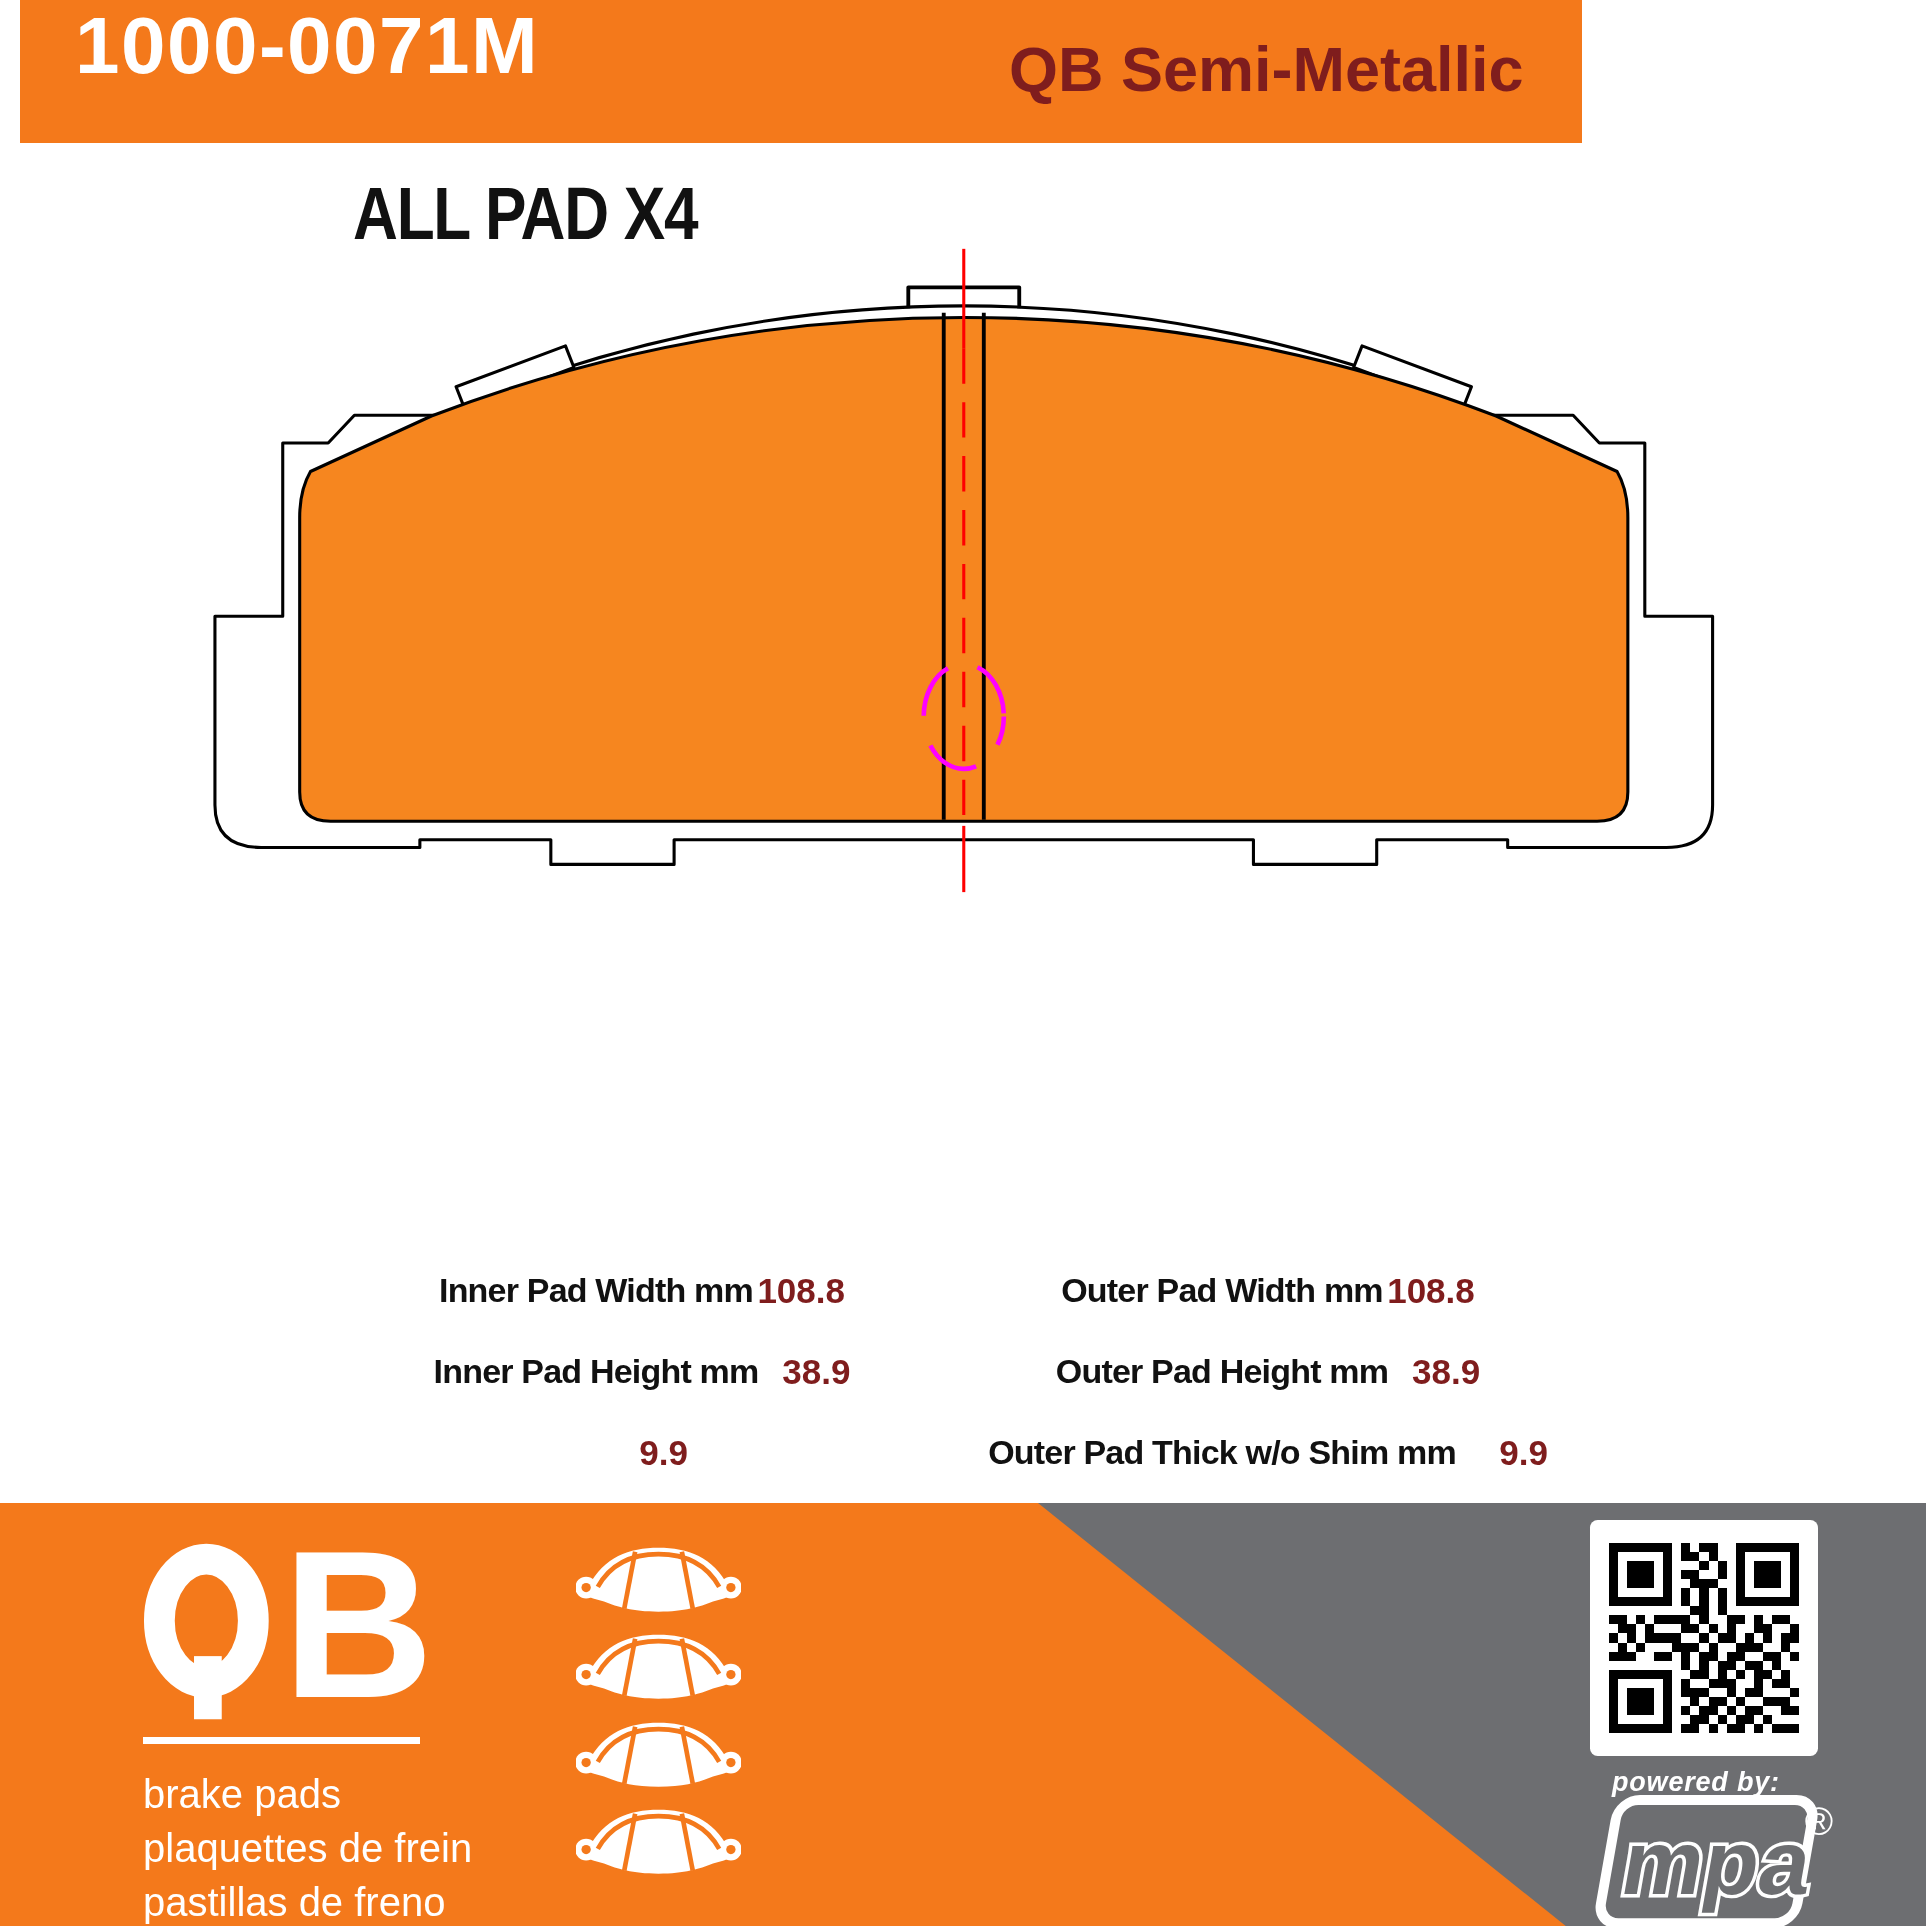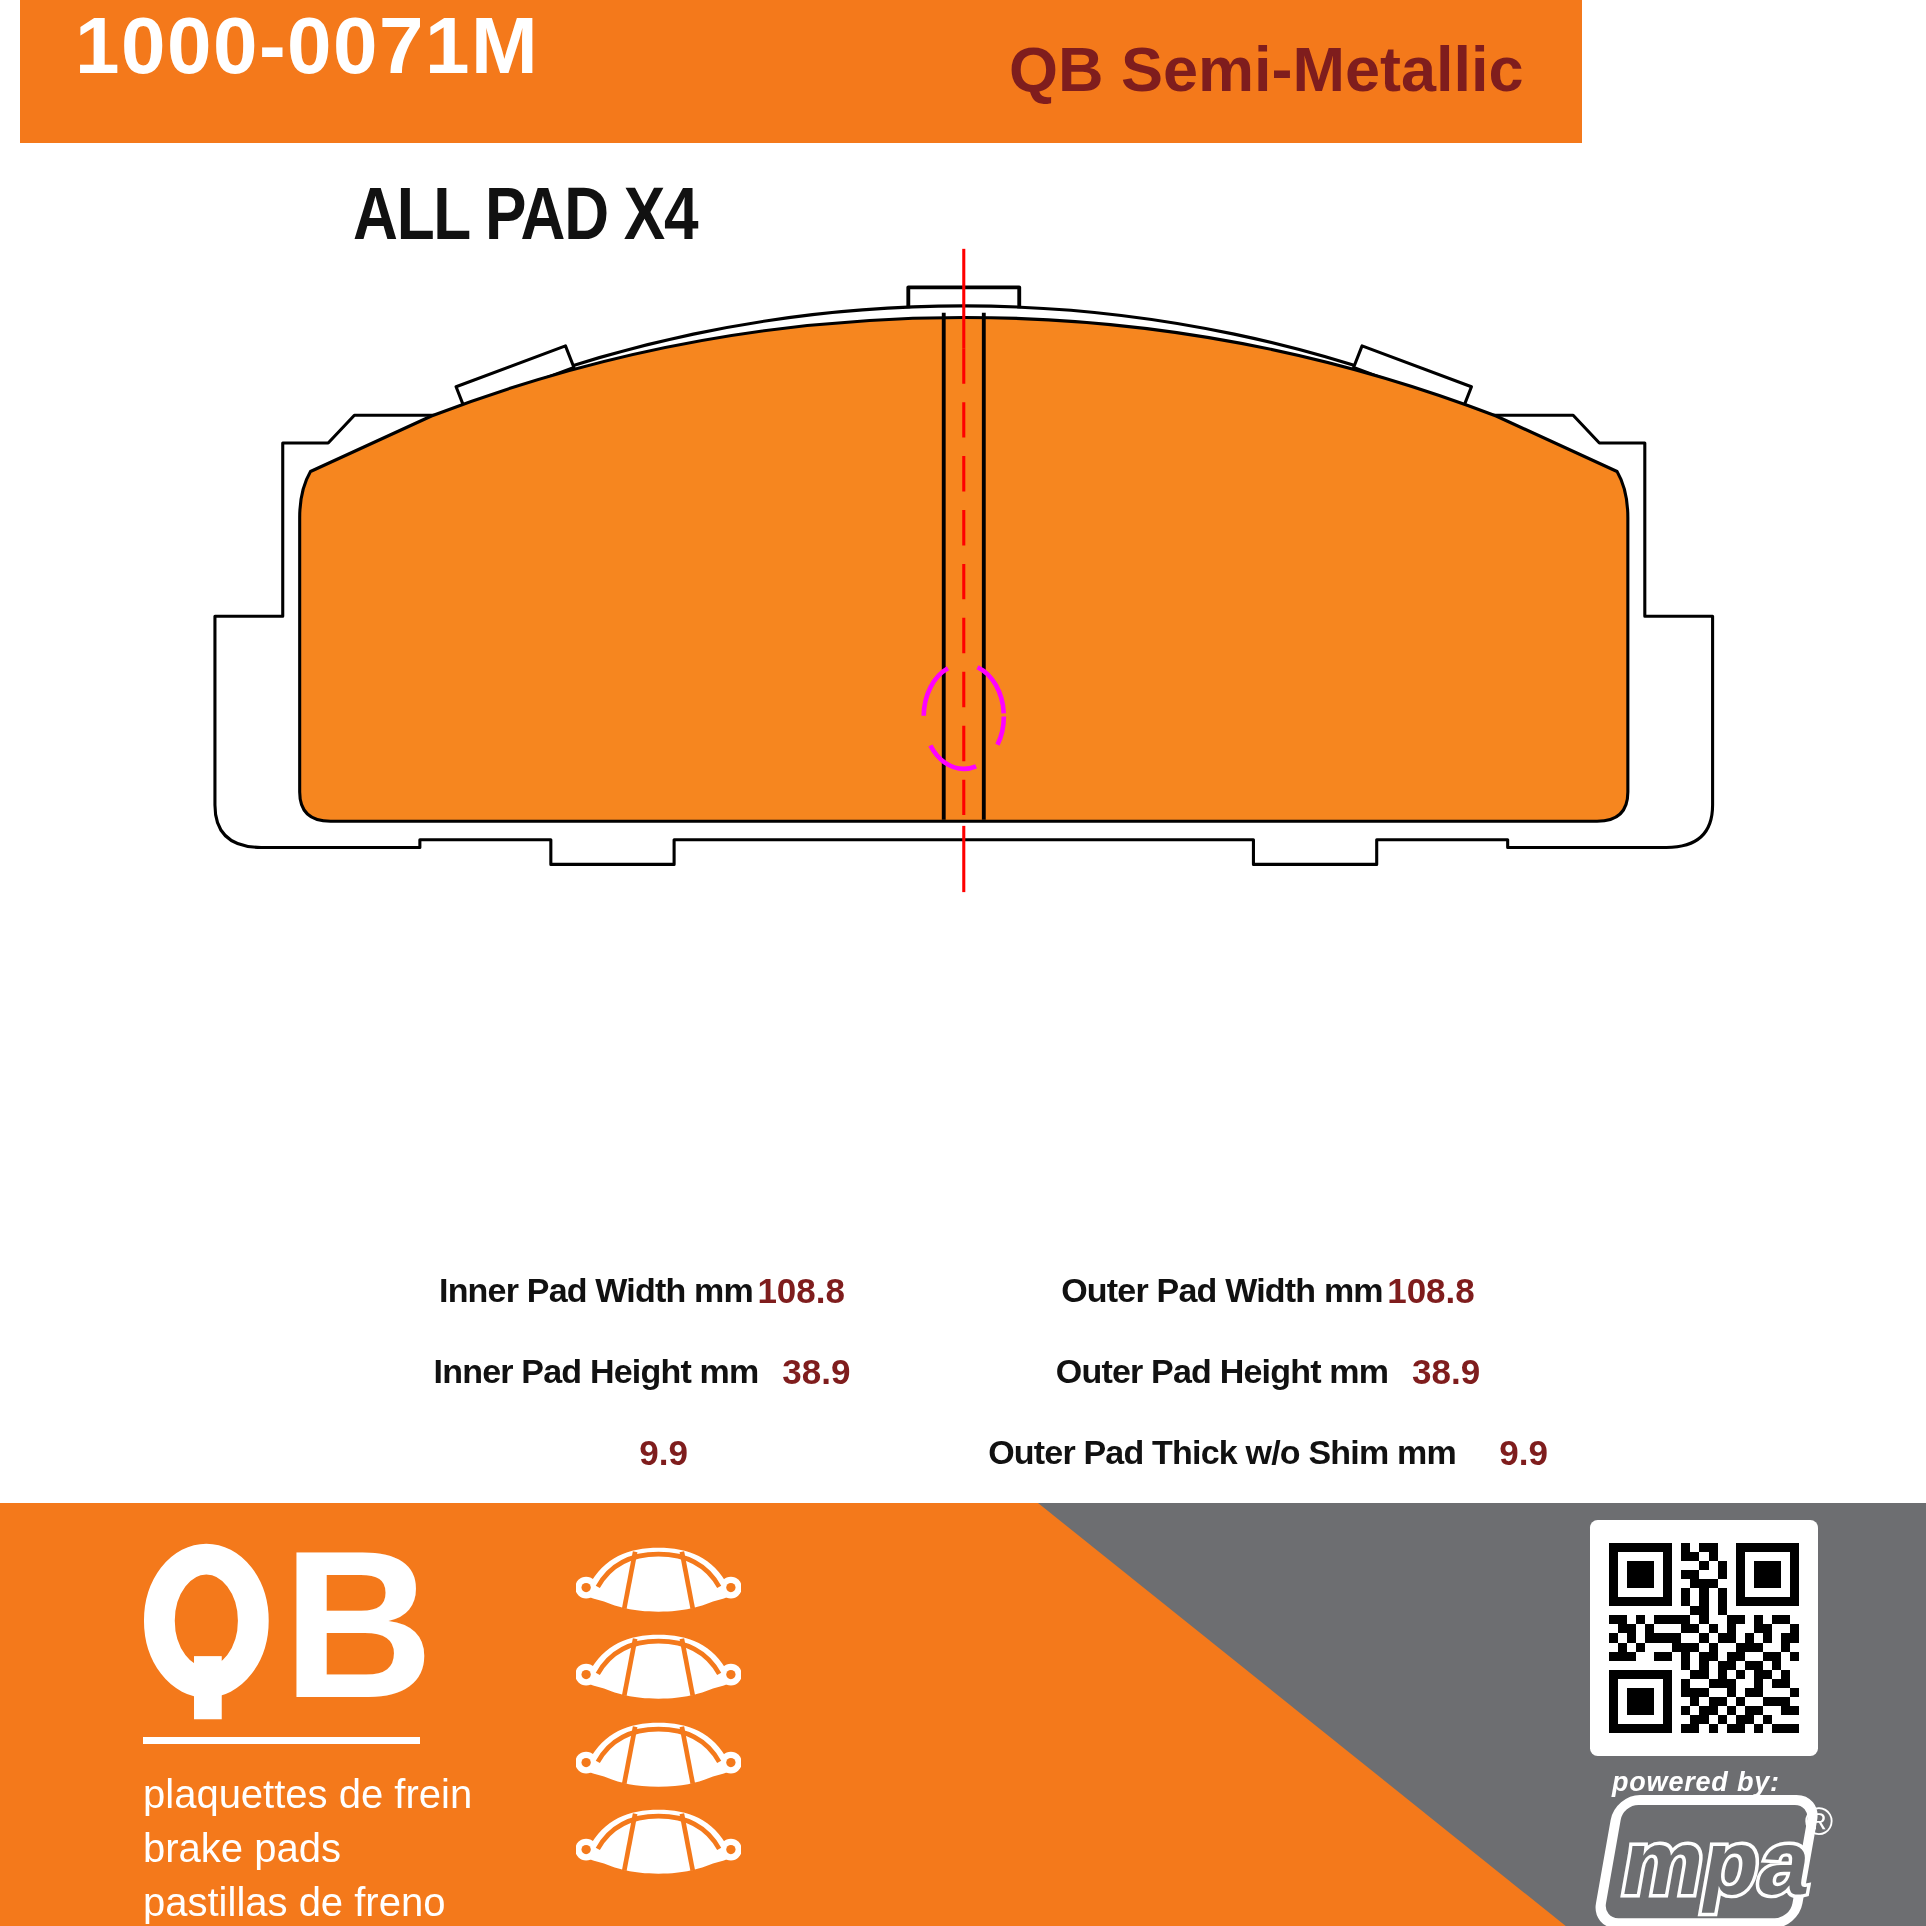--- a/index.html
+++ b/index.html
@@ -143,22 +143,22 @@
   <div class="footer-gray"></div>
 
   <svg class="qb-logo-svg" viewBox="0 0 450 300" xmlns="http://www.w3.org/2000/svg">
     <ellipse cx="117" cy="123" rx="61" ry="80" fill="none" stroke="#fff" stroke-width="40"></ellipse>
     <rect x="101" y="169" width="36" height="82" fill="#fff"></rect>
     <text x="216" y="222" font-size="272" font-weight="bold" font-family="Liberation Sans, sans-serif" fill="#fff">B</text>
   </svg>
   <div class="qb-divider"></div>
 
   <div class="taglines">
+    <div class="tagline">brake pads</div>
     <div class="tagline">plaquettes de frein</div>
-    <div class="tagline">brake pads</div>
     <div class="tagline">pastillas de freno</div>
   </div>
 
   <div class="pad-icons" id="pad-icons">
       <svg viewBox="0 0 212 92" class="pad-icon">
         <use href="#padicon"></use>
       </svg>
       <svg viewBox="0 0 212 92" class="pad-icon">
         <use href="#padicon"></use>
       </svg>

